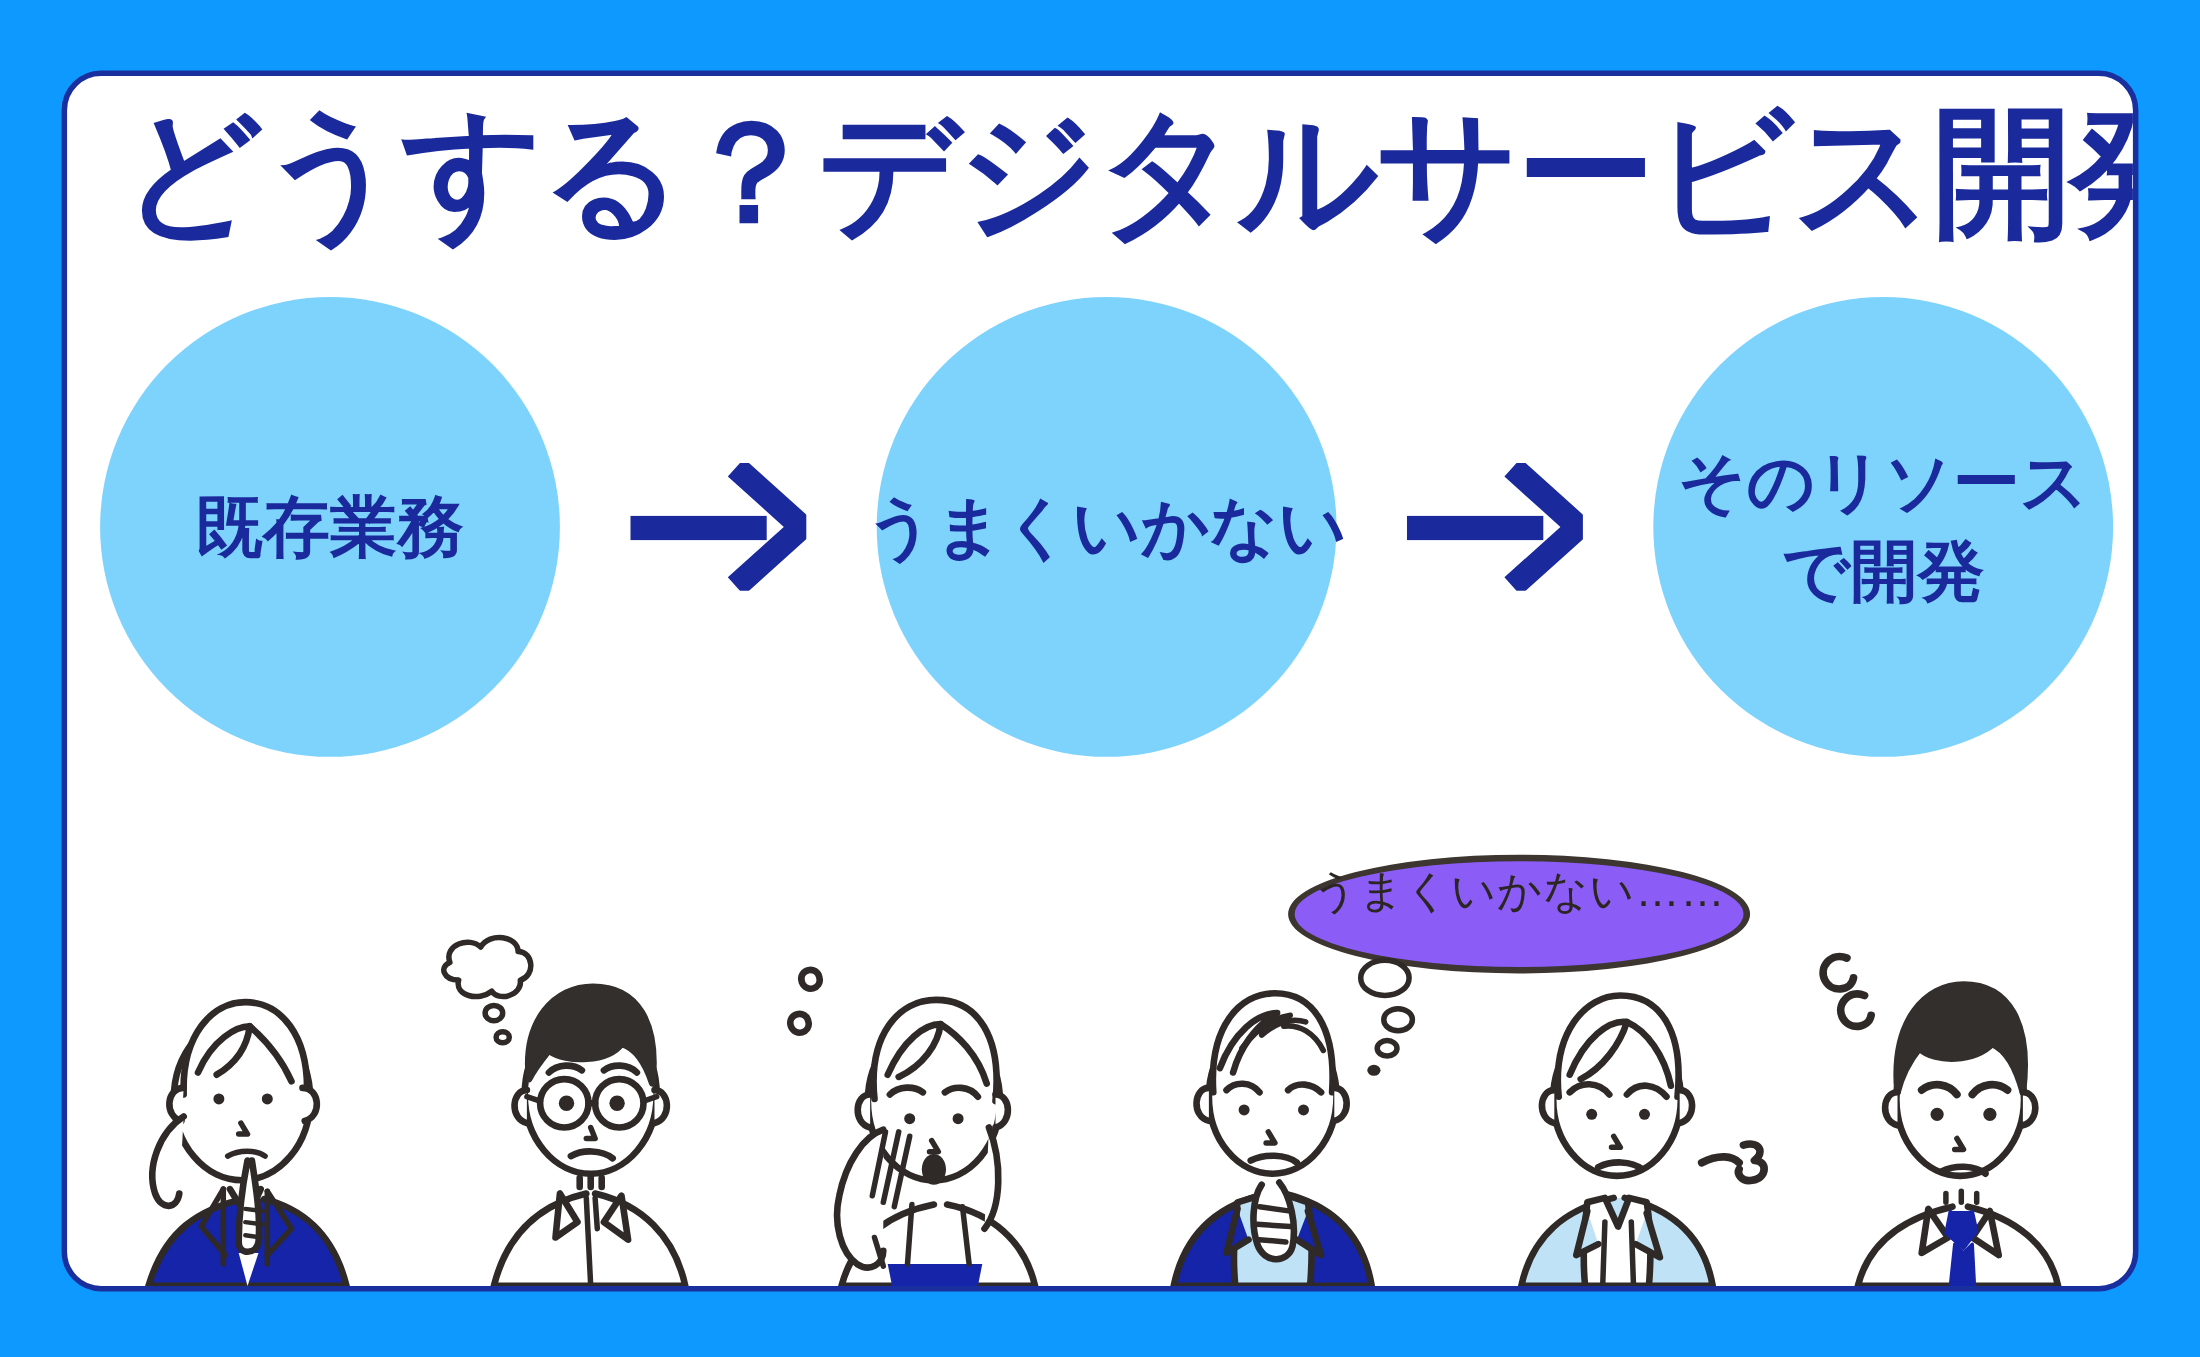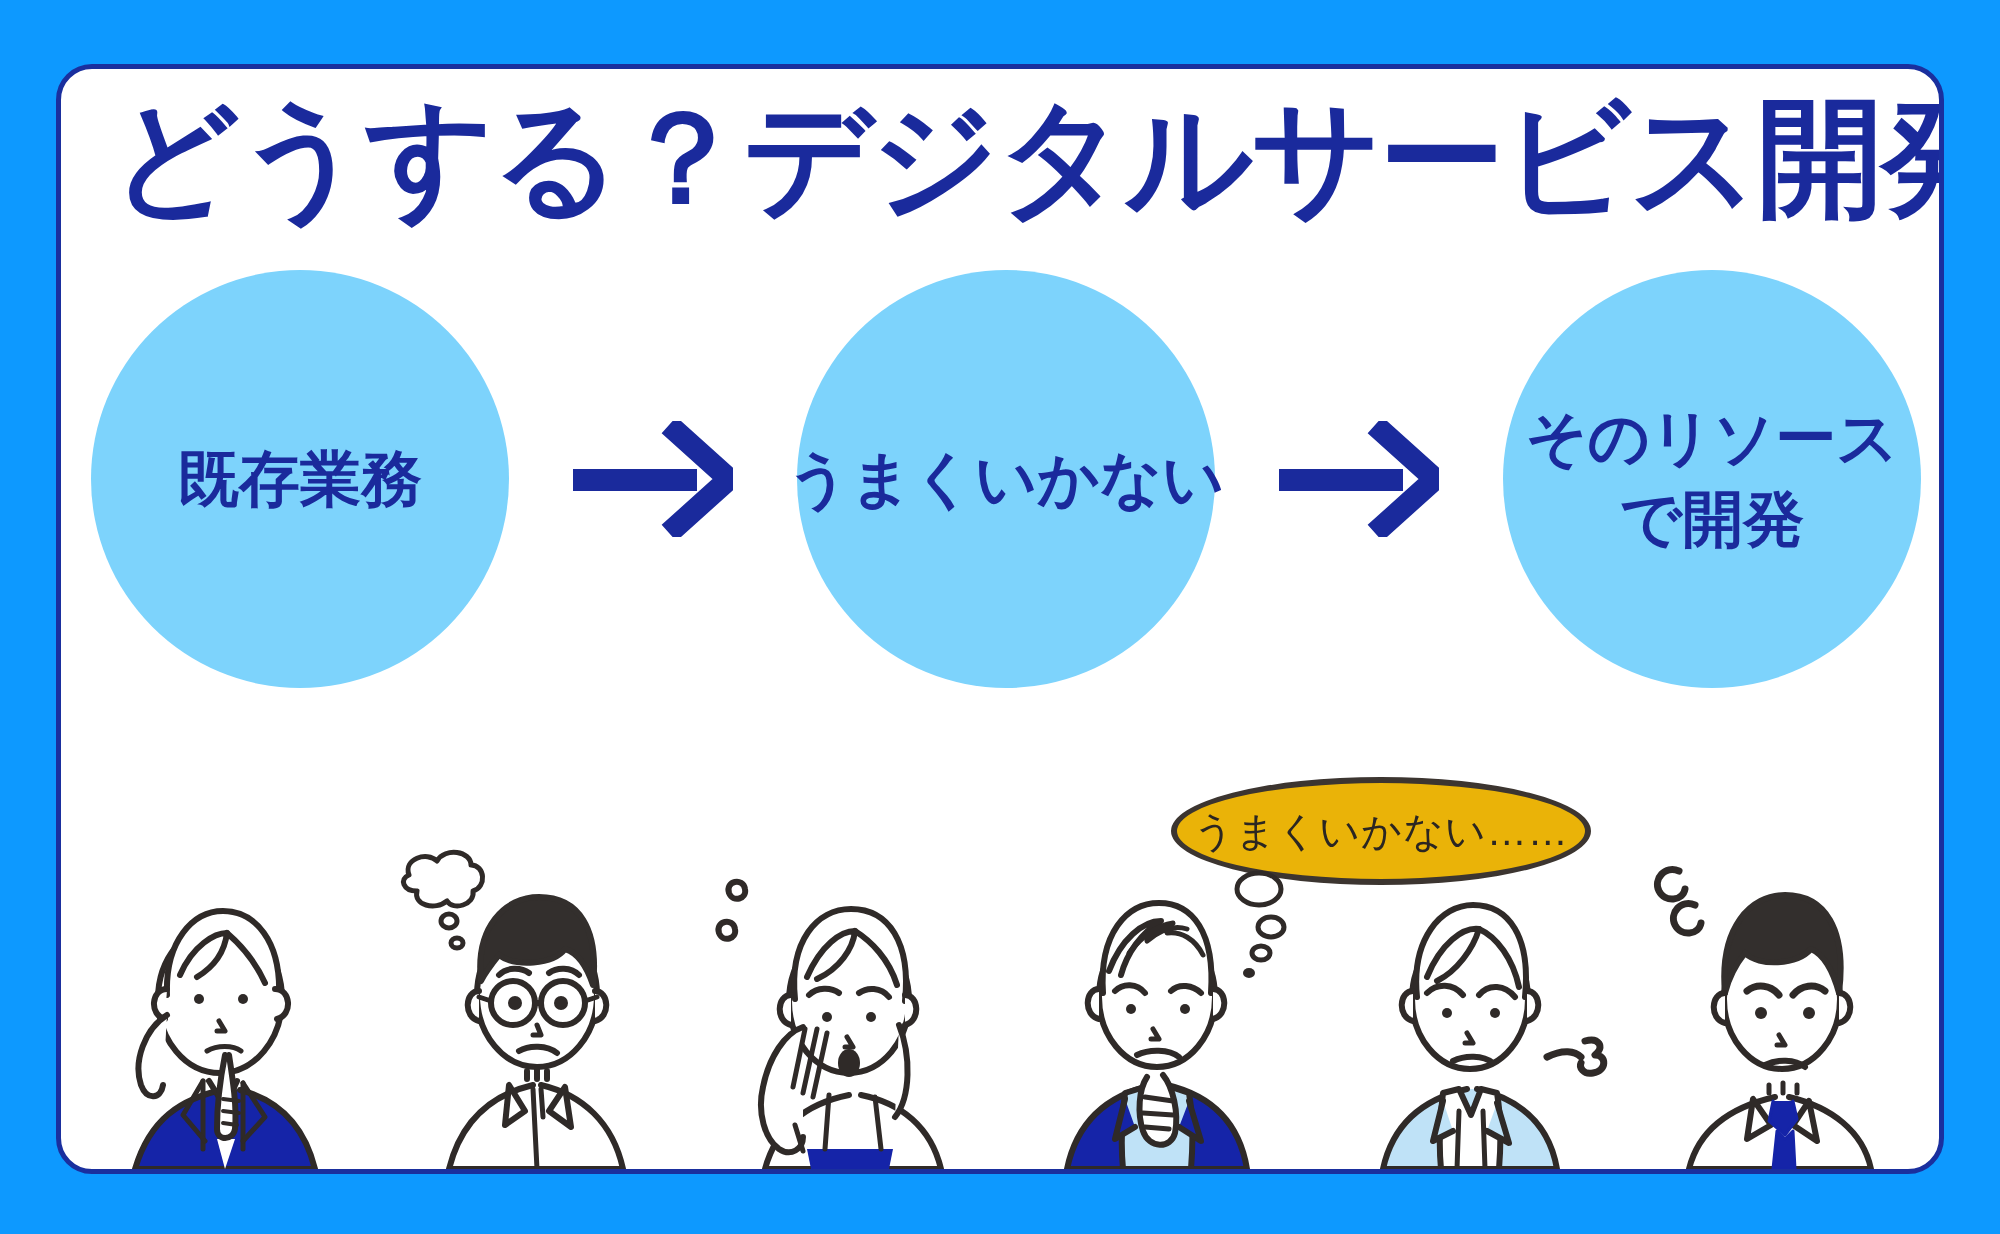--- a/index.html
+++ b/index.html
@@ -74,23 +74,22 @@
   }
   .arrow{display:block;}
 
   
   .bubble{
     position:absolute;
     left:1110px;top:708px;
     width:420px;height:108px;
     border:6px solid #3c3530;
     border-radius:50%/50%;
-    background:#eab308;
-    display:flex;
-    align-items:center;
+    background:#8b5cf6;
+    display:flex;
     justify-content:center;
     box-sizing:border-box;
   }
   .bubble span{
     color:#2b2622;
     font-size:40px;
     letter-spacing:1px;
     white-space:nowrap;
   }
 

